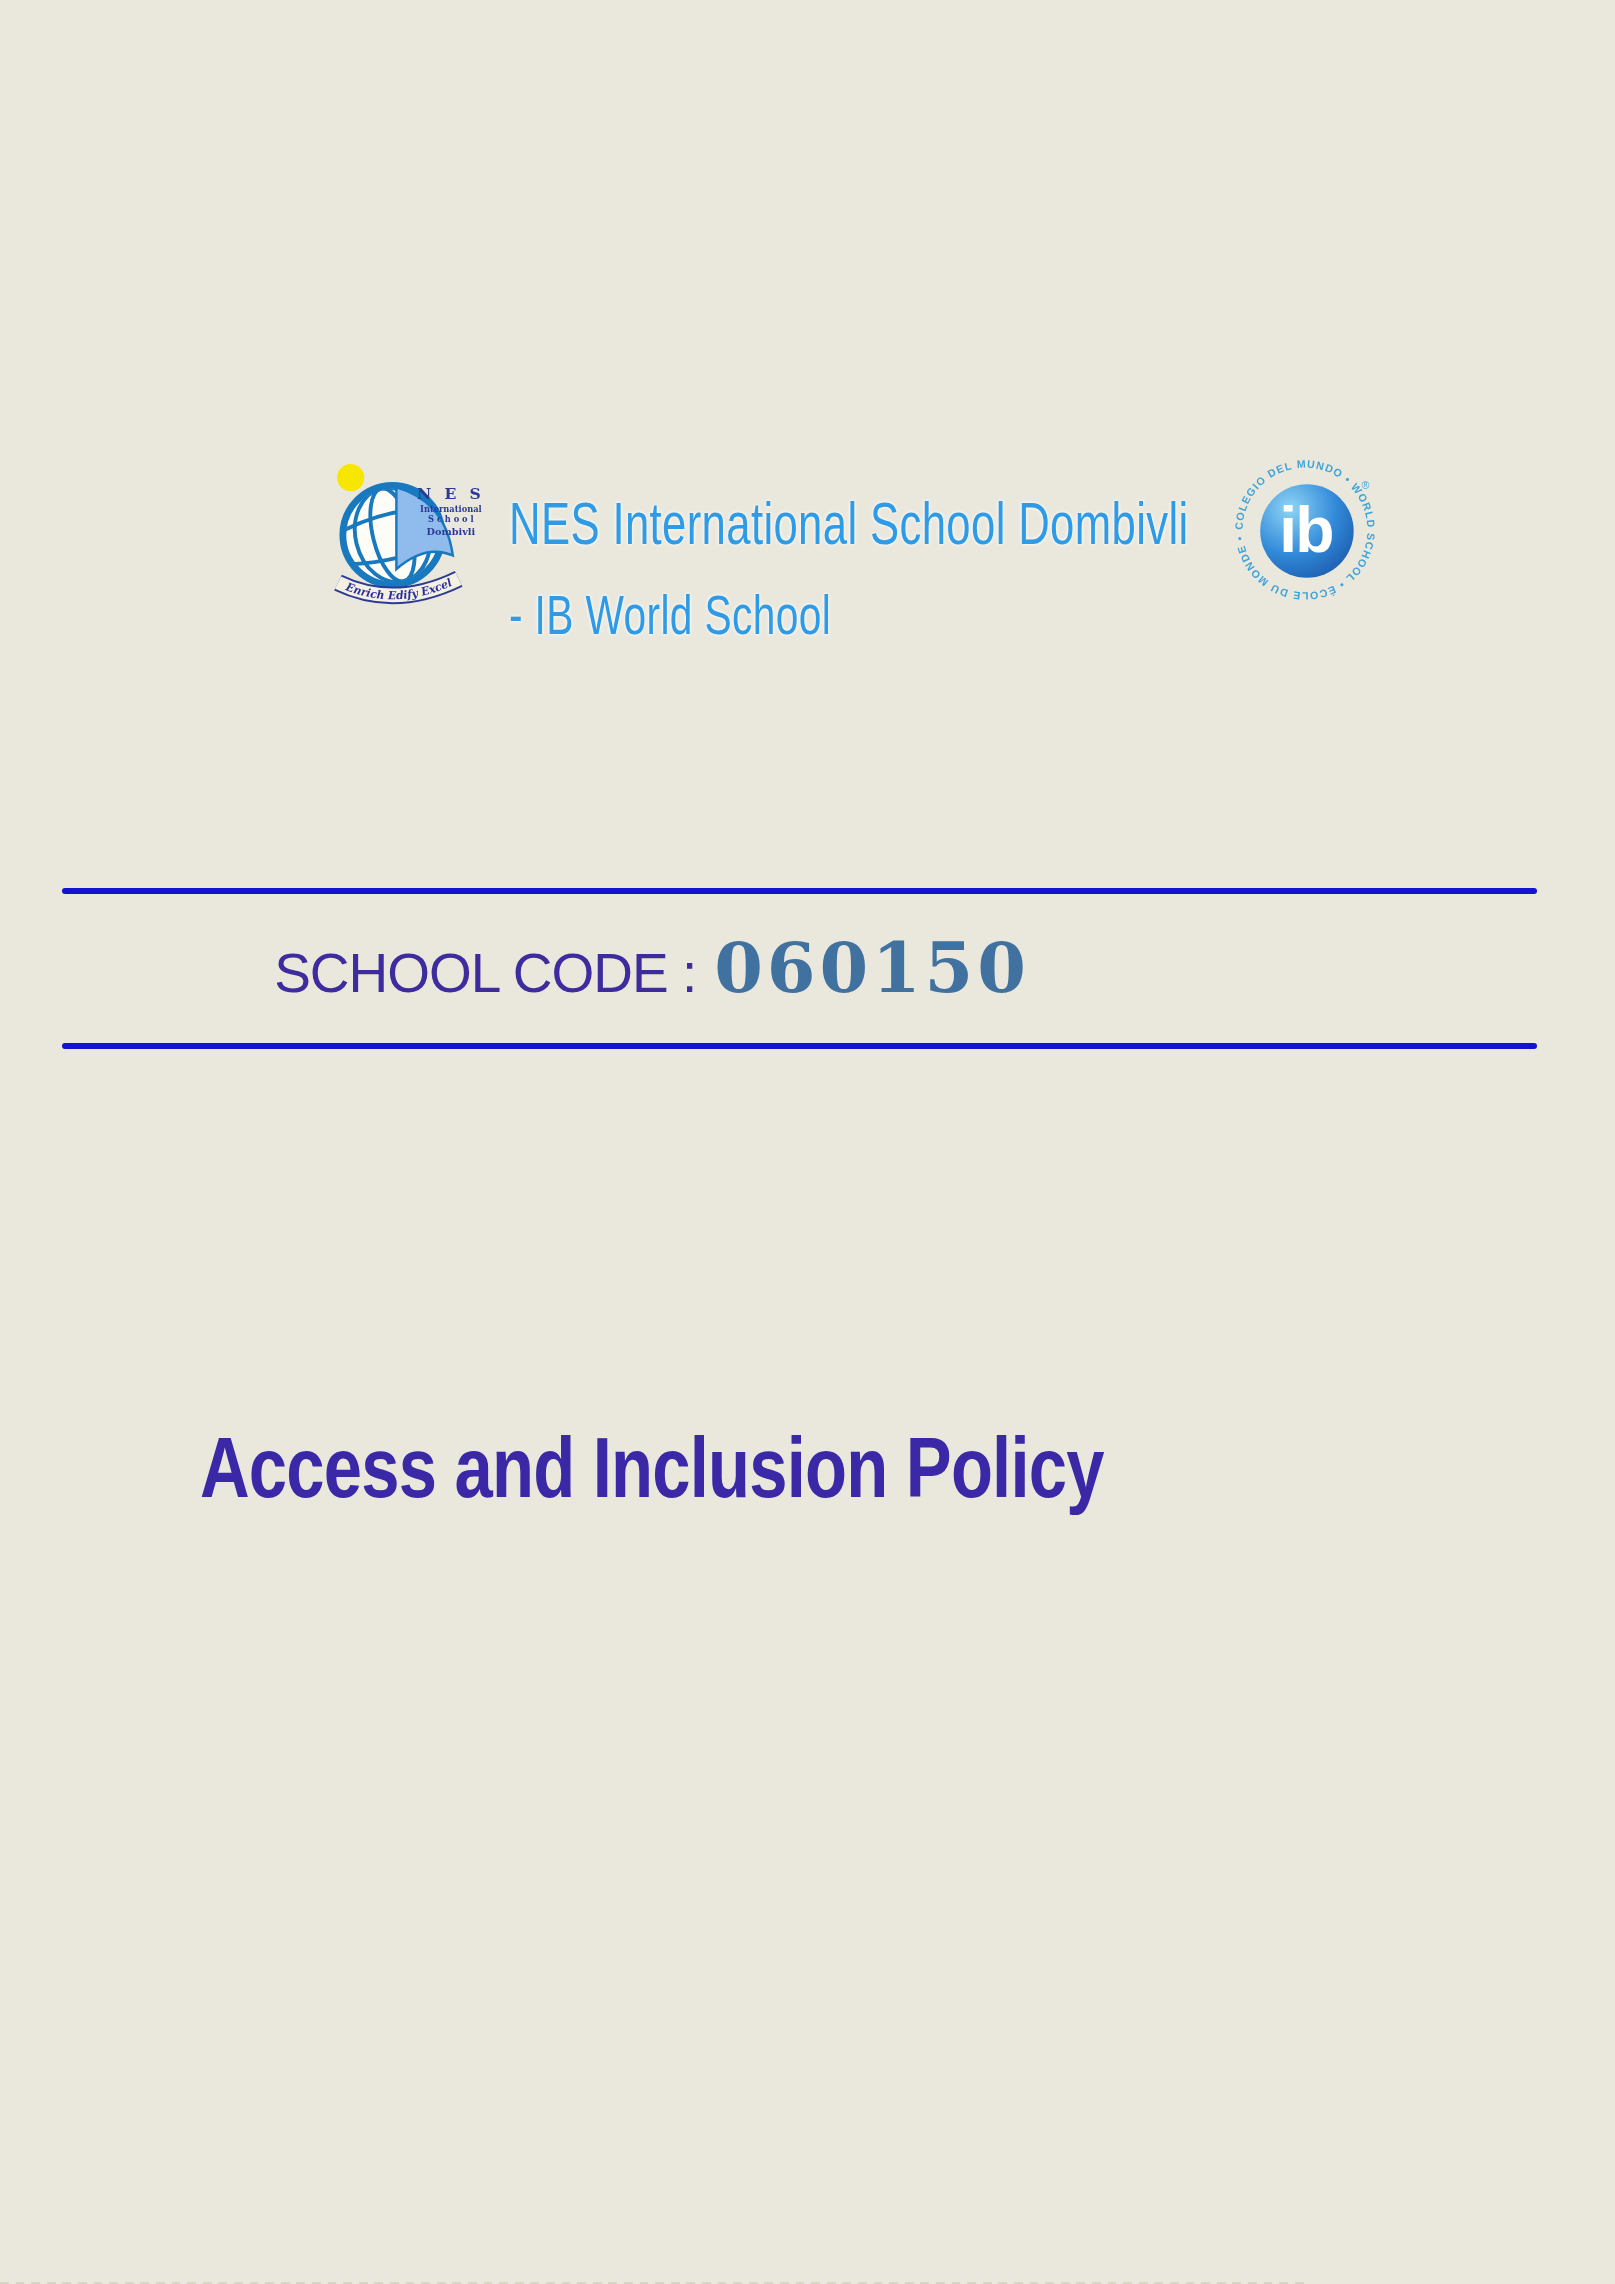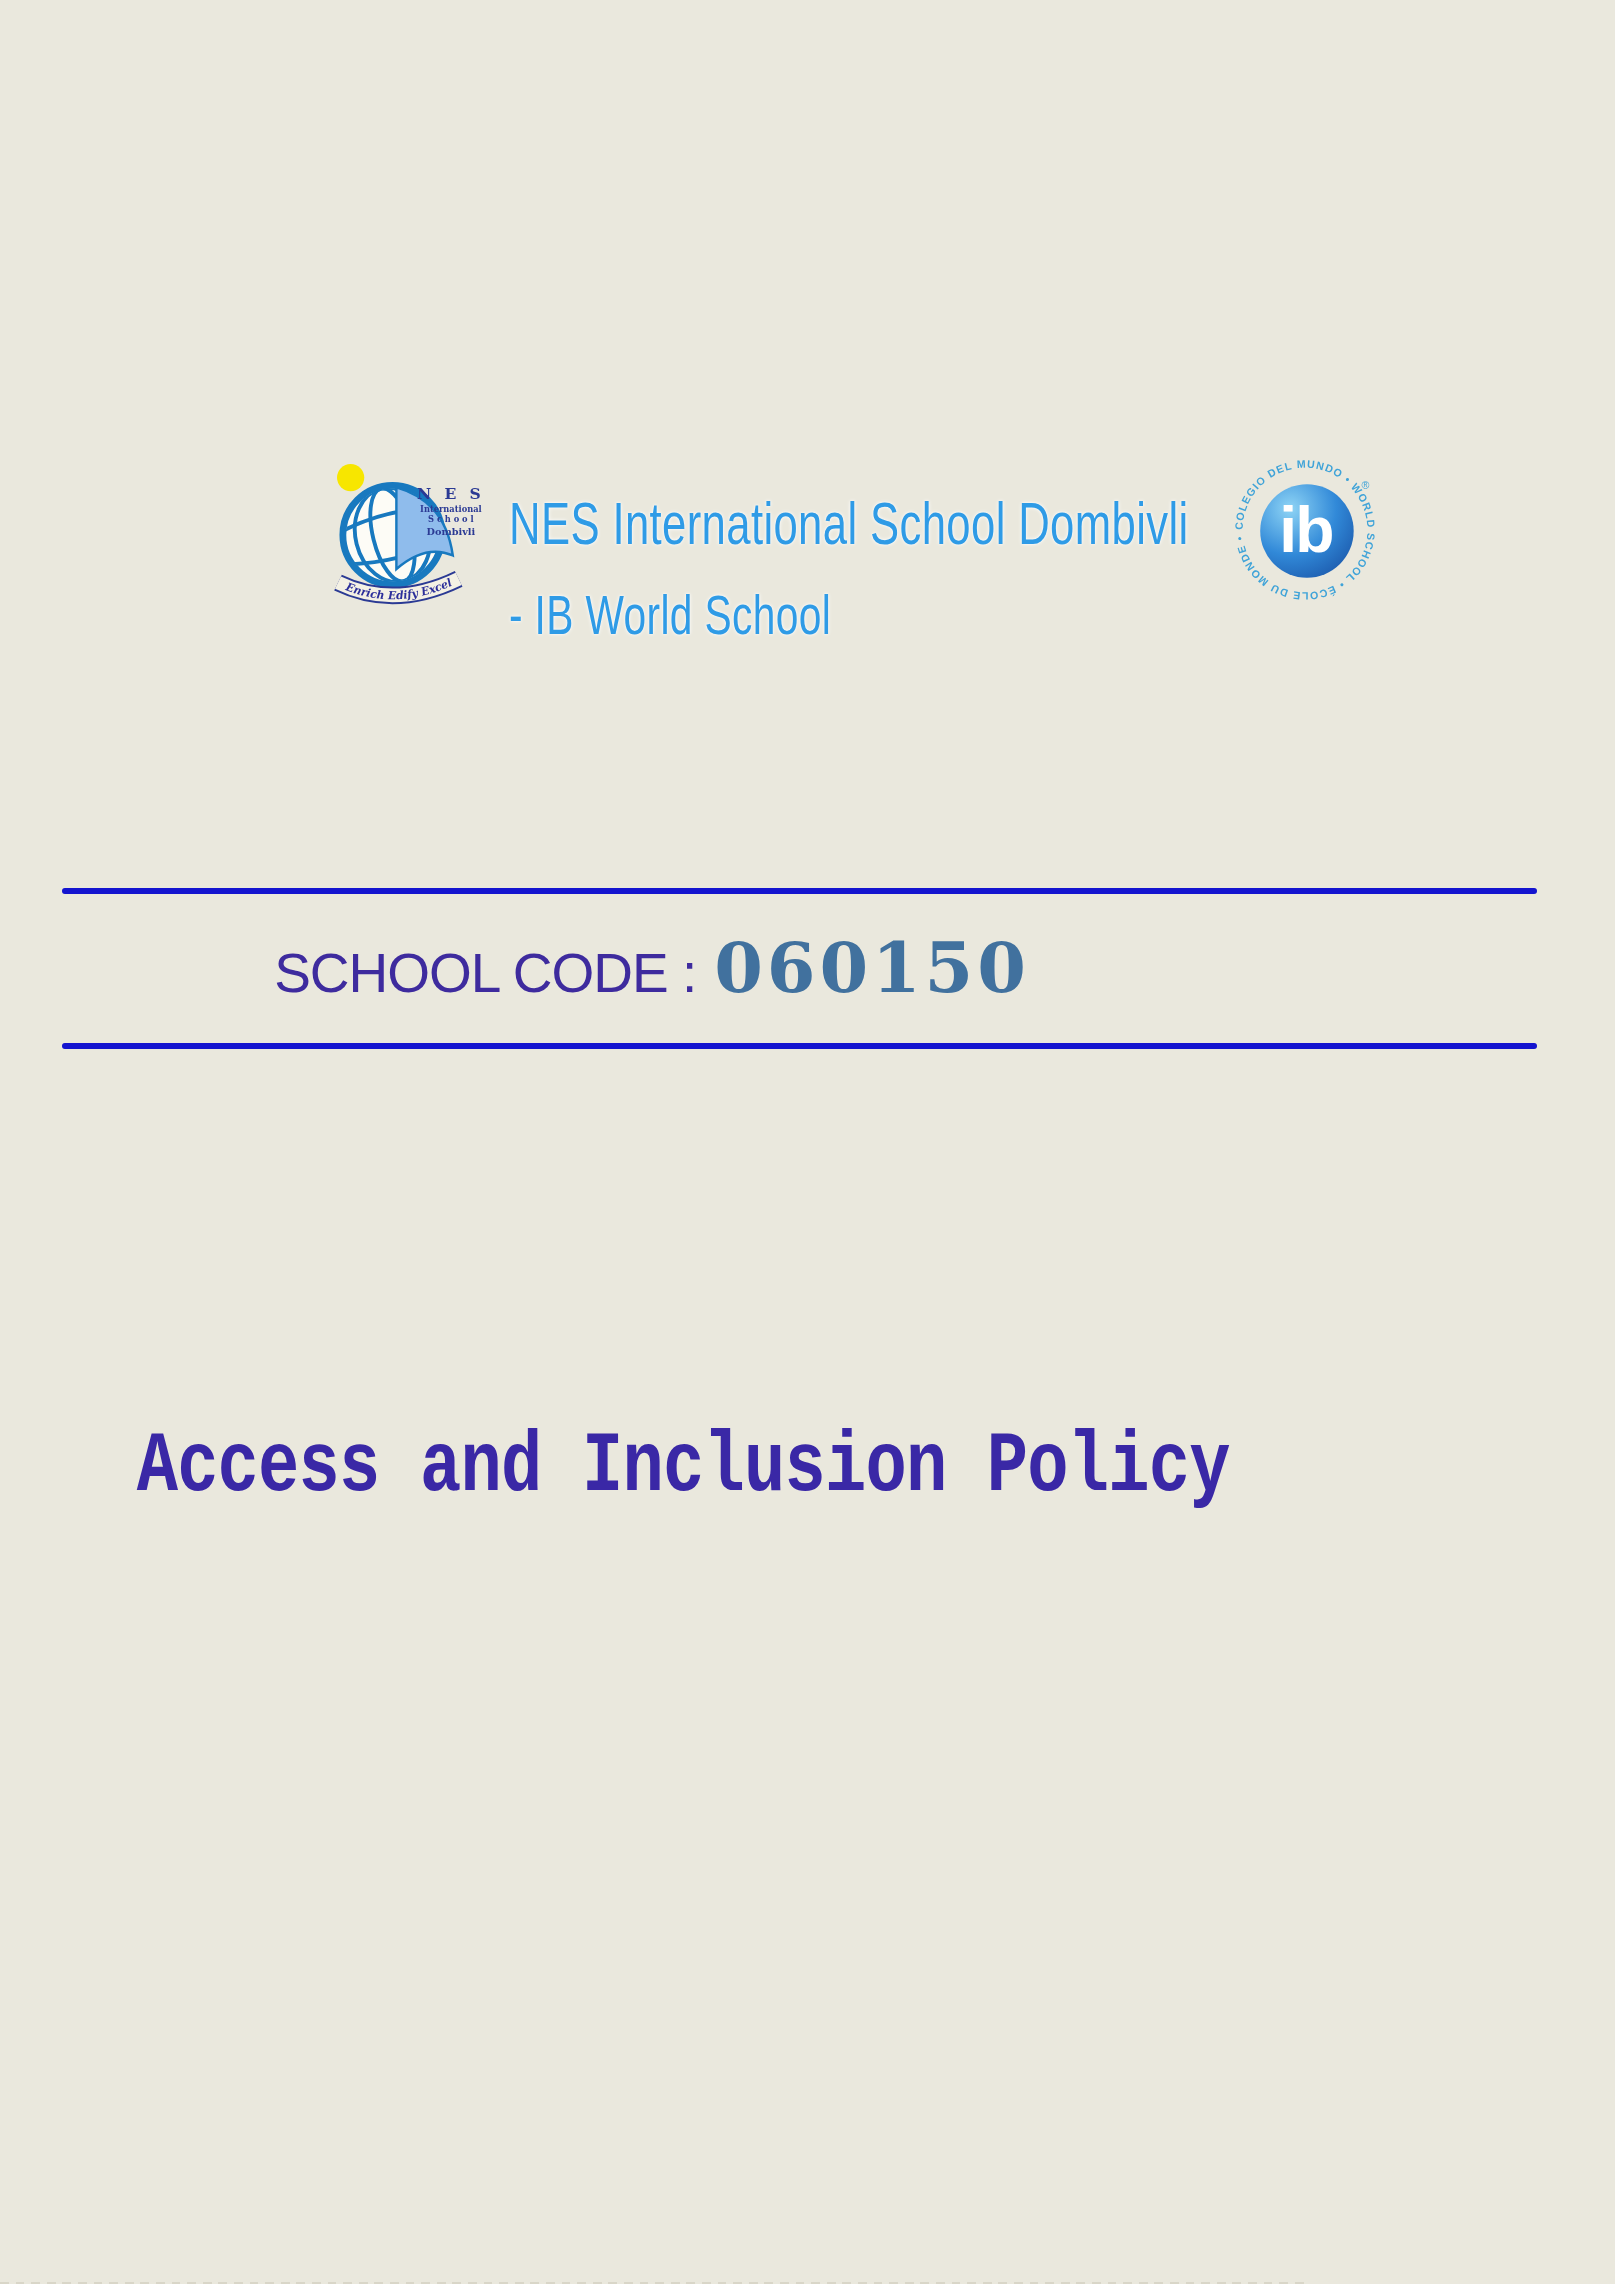--- a/index.html
+++ b/index.html
@@ -62,21 +62,20 @@
   }
   .code-value{
     font-family:"DejaVu Serif",serif;font-weight:bold;
     font-size:70px;color:#41719e;letter-spacing:3.9px;
   }
 
   
   .doc-title{
     position:absolute;left:0;top:1424px;width:100%;
     text-align:center;
-    font-family:Liberation Mono, monospace;
   }
   .doc-title span{
     display:inline-block;
     transform:scaleX(0.8);
     transform-origin:center top;
     font-size:86px;font-weight:bold;line-height:1.0;
     color:#3a28a6;letter-spacing:-1px;white-space:nowrap;
   }
 
   

